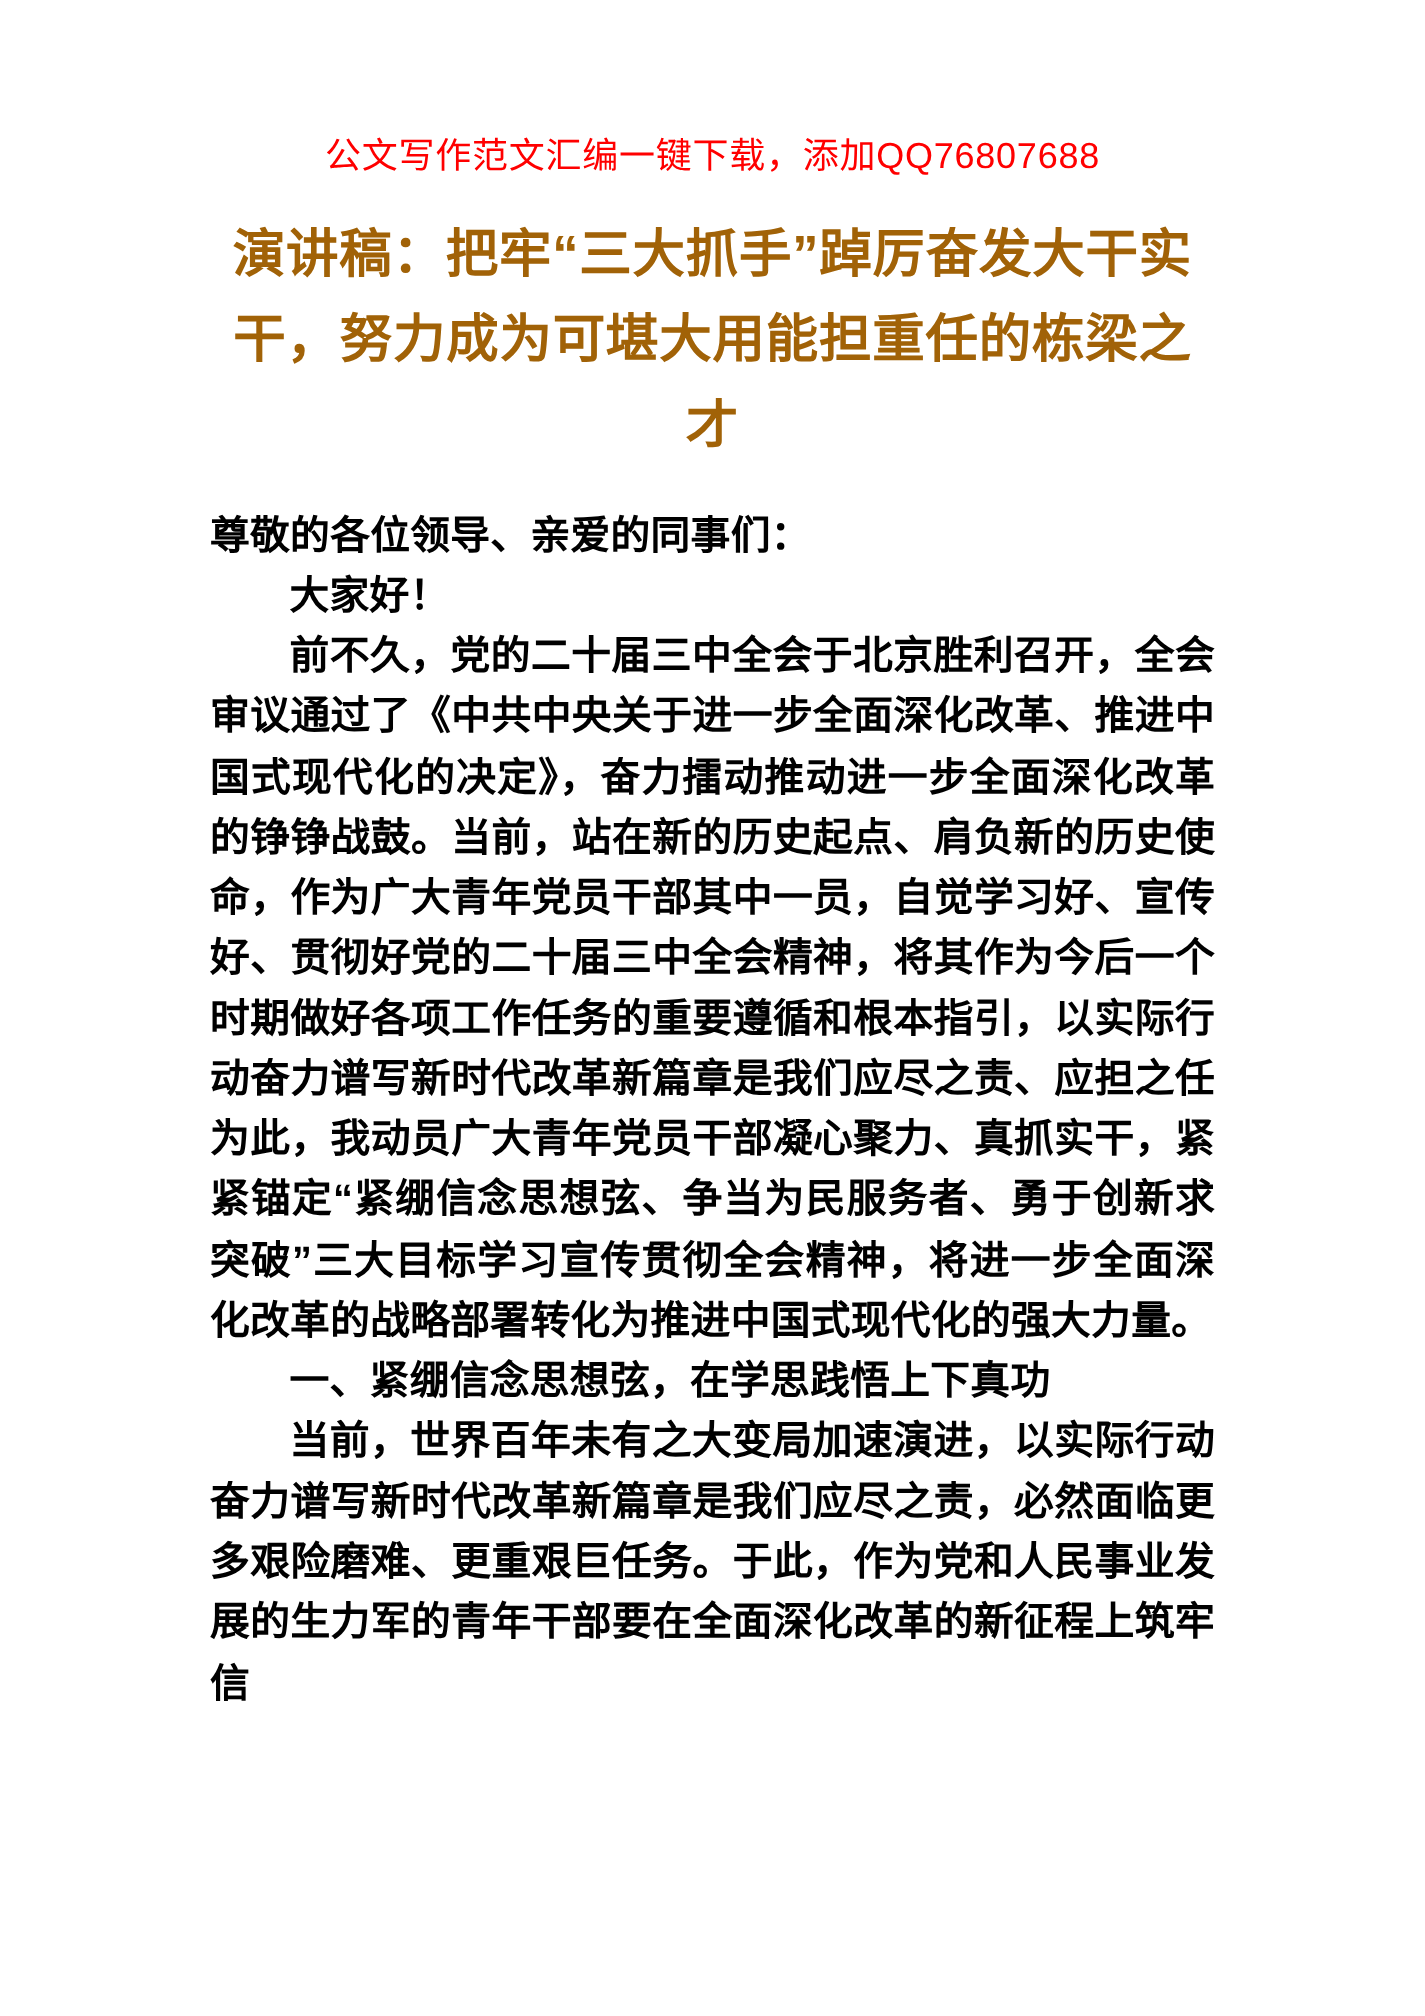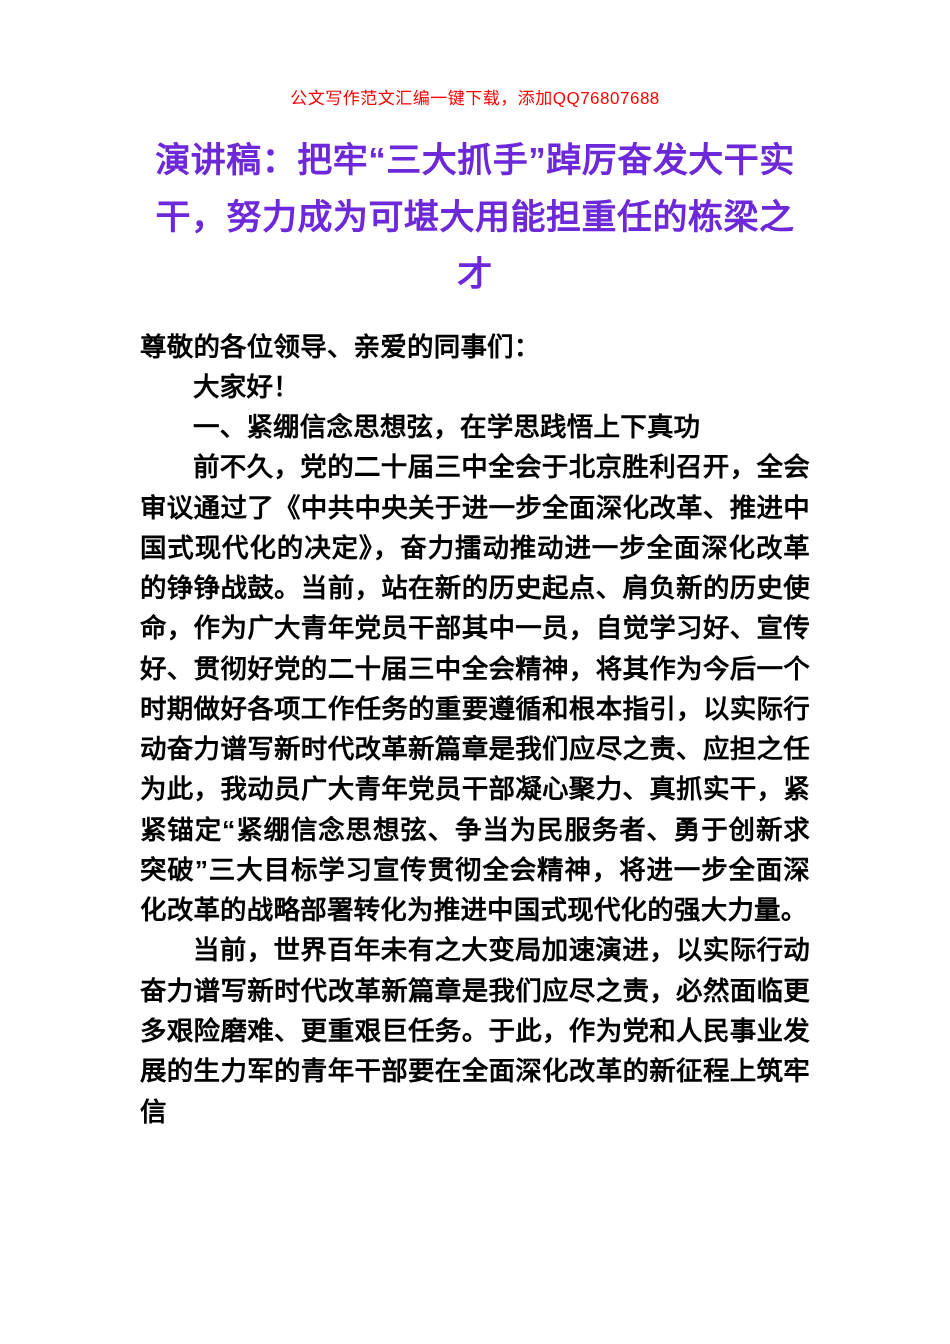--- a/index.html
+++ b/index.html
@@ -19,33 +19,33 @@
     position: relative;
     width: 950px;
     height: 1344px;
     background: #ffffff;
     box-sizing: border-box;
     padding: 0 140px;
   }
   .watermark {
     text-align: center;
     color: #ff0000;
-    font-size: 17px;
+    font-size: 24px;
     letter-spacing: 0.5px;
     padding-top: 84px;
     font-family: "Liberation Sans", "DejaVu Sans", sans-serif;
     white-space: nowrap;
   }
   .doc-title {
     text-align: center;
     font-size: 35px;
     font-weight: bold;
     line-height: 1.62;
     letter-spacing: 0.5px;
-    color: #6d28d9;
+    color: #a16207;
   }
   .body-text {
     margin-top: 24px;
     font-size: 26.5px;
     line-height: 1.52;
     text-align: justify;
     letter-spacing: 0.2px;
     font-weight: bold;
   }
   .body-text p {
@@ -62,18 +62,18 @@
 
 <div class="page">
 
   <div class="watermark">公文写作范文汇编一键下载，添加QQ76807688</div>
 
   <h1 class="doc-title">演讲稿：把牢“三大抓手”踔厉奋发大干实干，努力成为可堪大用能担重任的栋梁之才</h1>
 
   <div class="body-text">
     <p class="no-indent">尊敬的各位领导、亲爱的同事们：</p>
     <p>大家好！</p>
+    <p>前不久，党的二十届三中全会于北京胜利召开，全会审议通过了《中共中央关于进一步全面深化改革、推进中国式现代化的决定》，奋力擂动推动进一步全面深化改革的铮铮战鼓。当前，站在新的历史起点、肩负新的历史使命，作为广大青年党员干部其中一员，自觉学习好、宣传好、贯彻好党的二十届三中全会精神，将其作为今后一个时期做好各项工作任务的重要遵循和根本指引，以实际行动奋力谱写新时代改革新篇章是我们应尽之责、应担之任为此，我动员广大青年党员干部凝心聚力、真抓实干，紧紧锚定“紧绷信念思想弦、争当为民服务者、勇于创新求突破”三大目标学习宣传贯彻全会精神，将进一步全面深化改革的战略部署转化为推进中国式现代化的强大力量。</p>
     <p>一、紧绷信念思想弦，在学思践悟上下真功</p>
-    <p>前不久，党的二十届三中全会于北京胜利召开，全会审议通过了《中共中央关于进一步全面深化改革、推进中国式现代化的决定》，奋力擂动推动进一步全面深化改革的铮铮战鼓。当前，站在新的历史起点、肩负新的历史使命，作为广大青年党员干部其中一员，自觉学习好、宣传好、贯彻好党的二十届三中全会精神，将其作为今后一个时期做好各项工作任务的重要遵循和根本指引，以实际行动奋力谱写新时代改革新篇章是我们应尽之责、应担之任为此，我动员广大青年党员干部凝心聚力、真抓实干，紧紧锚定“紧绷信念思想弦、争当为民服务者、勇于创新求突破”三大目标学习宣传贯彻全会精神，将进一步全面深化改革的战略部署转化为推进中国式现代化的强大力量。</p>
     <p>当前，世界百年未有之大变局加速演进，以实际行动奋力谱写新时代改革新篇章是我们应尽之责，必然面临更多艰险磨难、更重艰巨任务。于此，作为党和人民事业发展的生力军的青年干部要在全面深化改革的新征程上筑牢信</p>
   </div>
 
 </div>
 
 </body></html>

